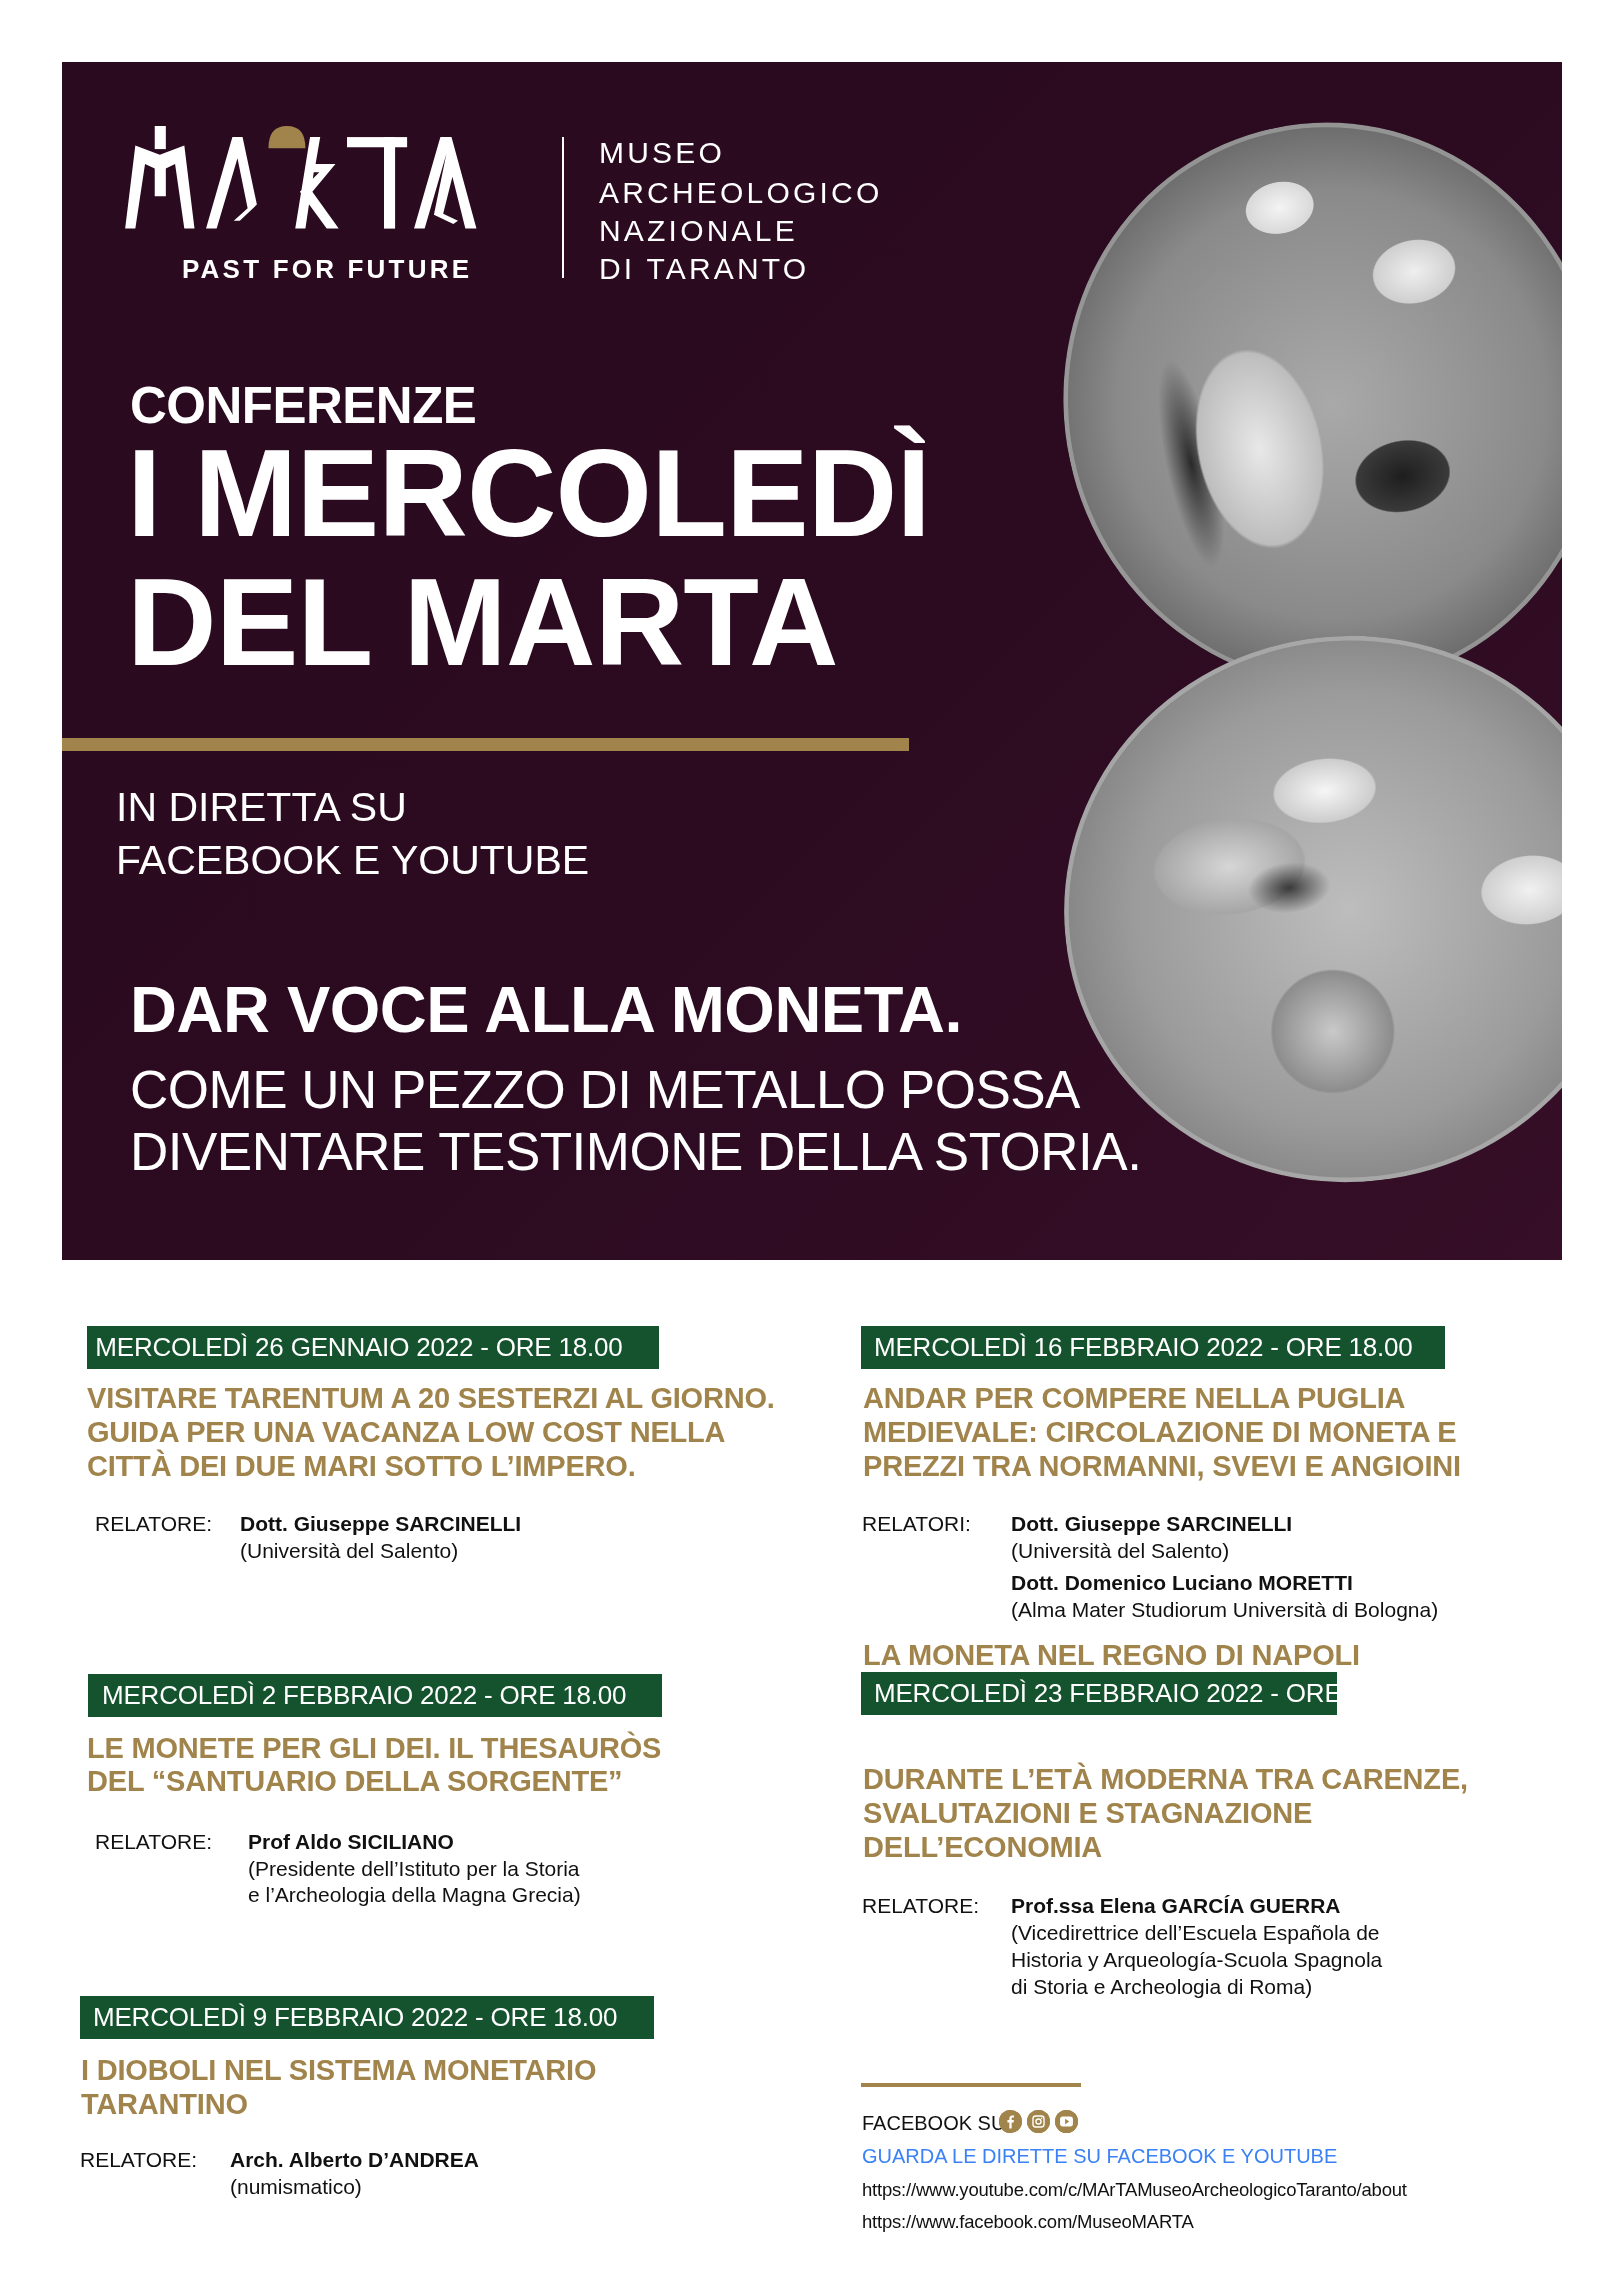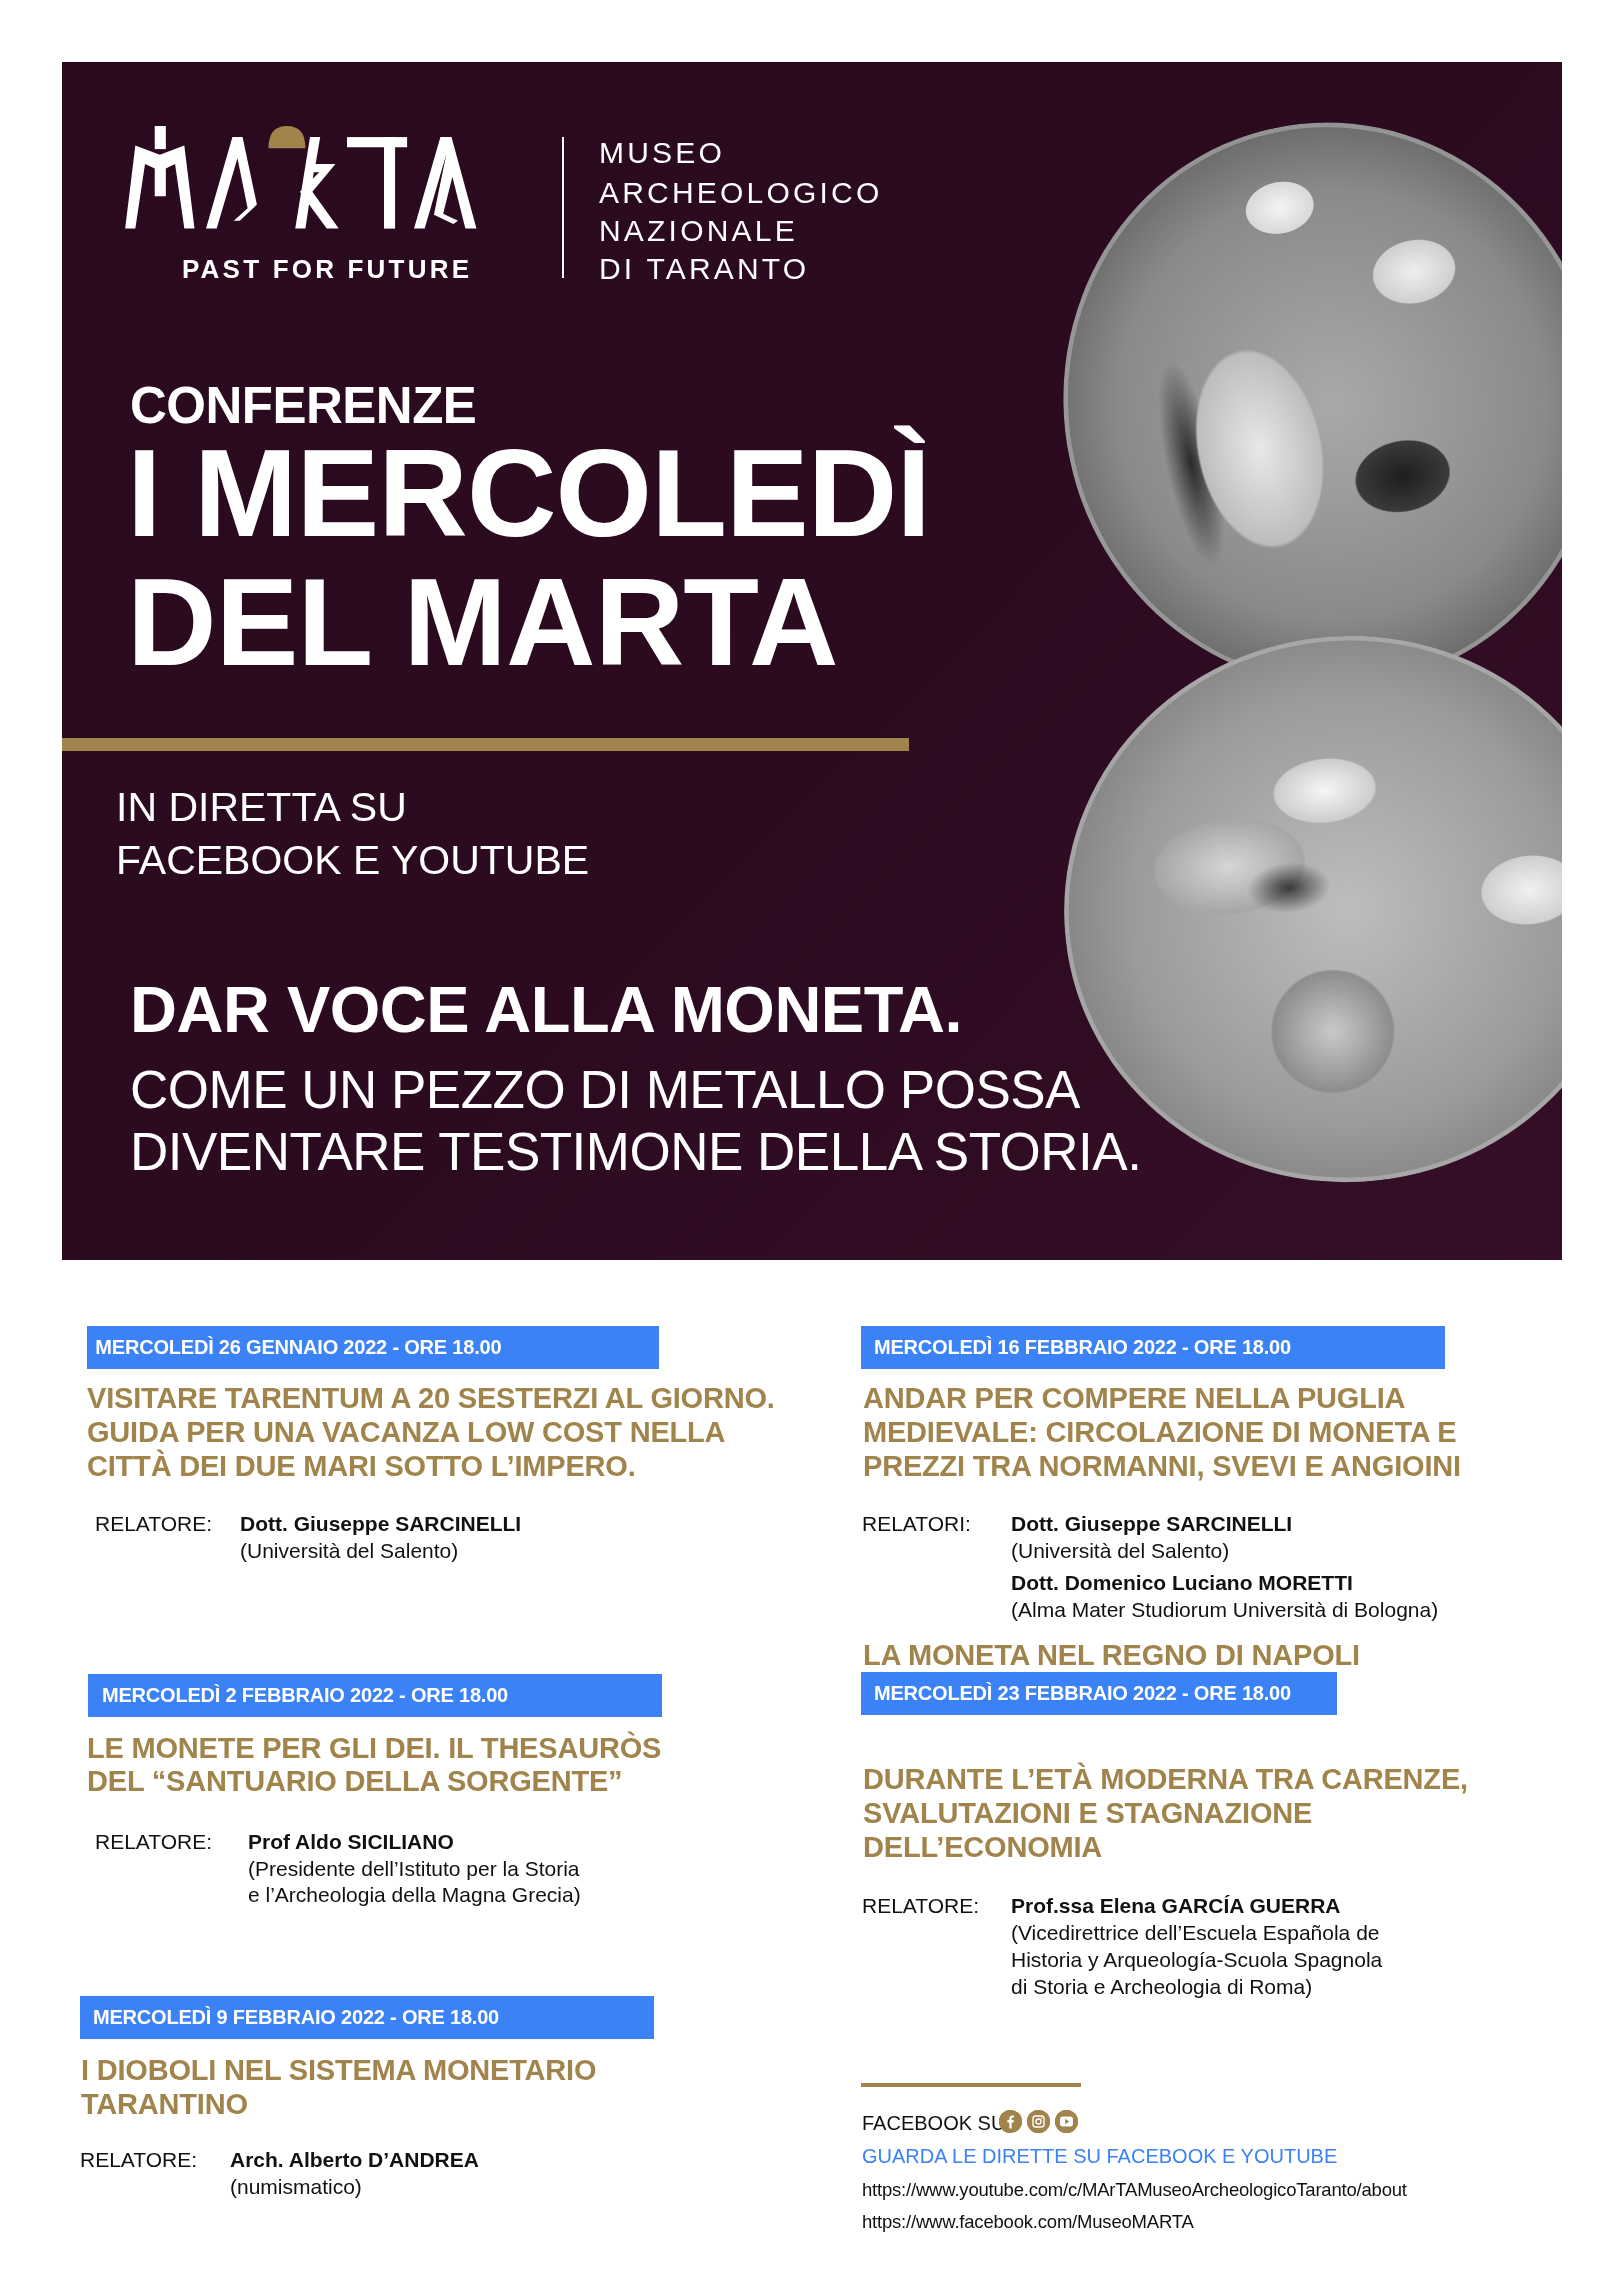--- a/index.html
+++ b/index.html
@@ -40,22 +40,22 @@
   .coin-bottom { left:1002px; top:574px; width:569px; height:546px; transform:rotate(-6deg);
               background:
                 radial-gradient(ellipse 79px 56px at 82% 50%, #f1f1f1 0%, #cfcfcf 60%, transparent 62%),
                 radial-gradient(ellipse 111px 69px at 48% 28%, #f6f6f6 0%, #cdcdcd 45%, transparent 47%),
                 radial-gradient(ellipse 69px 42px at 40% 45%, #3a3a3a 0%, transparent 60%),
                 radial-gradient(ellipse 148px 93px at 30% 40%, #d6d6d6 0%, #a6a6a6 50%, transparent 52%),
                 radial-gradient(ellipse 120px 120px at 45% 72%, #c9c9c9 0%, #8d8d8d 50%, transparent 52%),
                 radial-gradient(circle at 50% 50%, #bdbdbd 0%, #9b9b9b 55%, #7a7a7a 82%, #dcdcdc 94%, #f2f2f2 100%); }
 
   
-  .badge { position:absolute; height:43px; background:#3b82f6; color:#fff; font-weight:700;
-           font-size:20px; line-height:43px; padding:0 10.2px 0 8.3px; white-space:nowrap; letter-spacing:-0.2px; box-sizing:border-box; }
+  .badge { position:absolute; height:43px; background:#14532d; color:#fff; font-weight:400;
+           font-size:26px; line-height:43px; padding:0 10.2px 0 8.3px; white-space:nowrap; letter-spacing:-0.2px; box-sizing:border-box; }
   .ev-title { position:absolute; color:#a0844b; font-weight:700; font-size:29px; line-height:34px; letter-spacing:-0.2px; white-space:nowrap; }
   .ev-label { position:absolute; color:#111; font-size:21px; line-height:27px; white-space:nowrap; }
   .ev-name { position:absolute; color:#111; font-size:21px; line-height:27px; font-weight:700; white-space:nowrap; }
   .ev-aff { position:absolute; color:#111; font-size:21px; line-height:27px; white-space:nowrap; }
 
   
   .social-rule { position:absolute; left:861px; top:2083px; width:220px; height:3.7px; background:#a0844b; }
   .seguici { position:absolute; left:862px; top:2112px; font-size:20px; line-height:23px; color:#111; white-space:nowrap; }
   .social-icon { position:absolute; top:2110px; width:23px; height:23px; border-radius:50%; background:#a0844b;
                  color:#fff; font-weight:700; text-align:center; line-height:23px; font-size:15.7px; }

